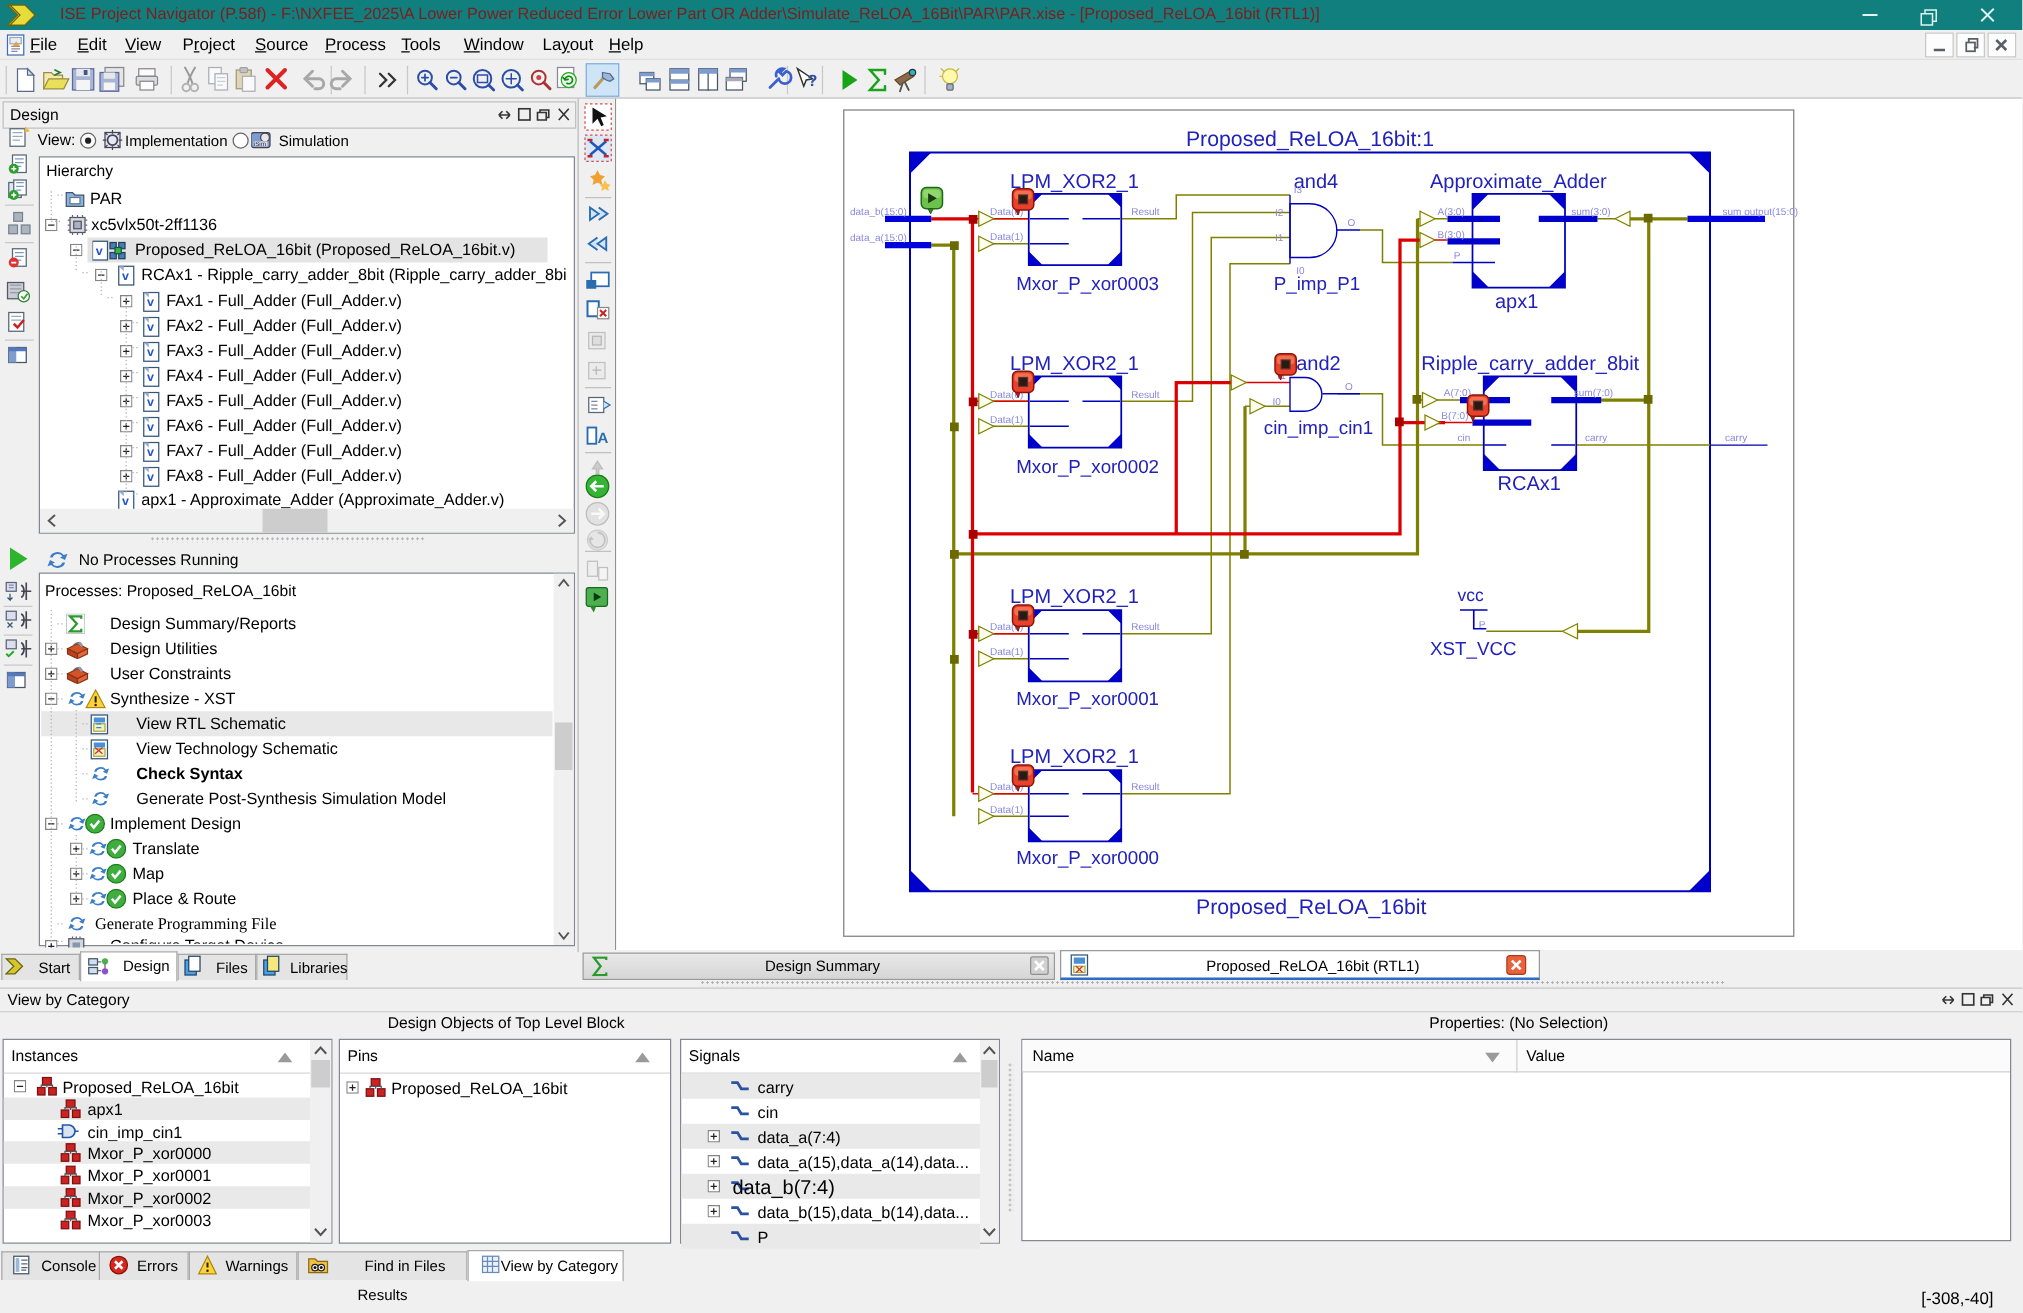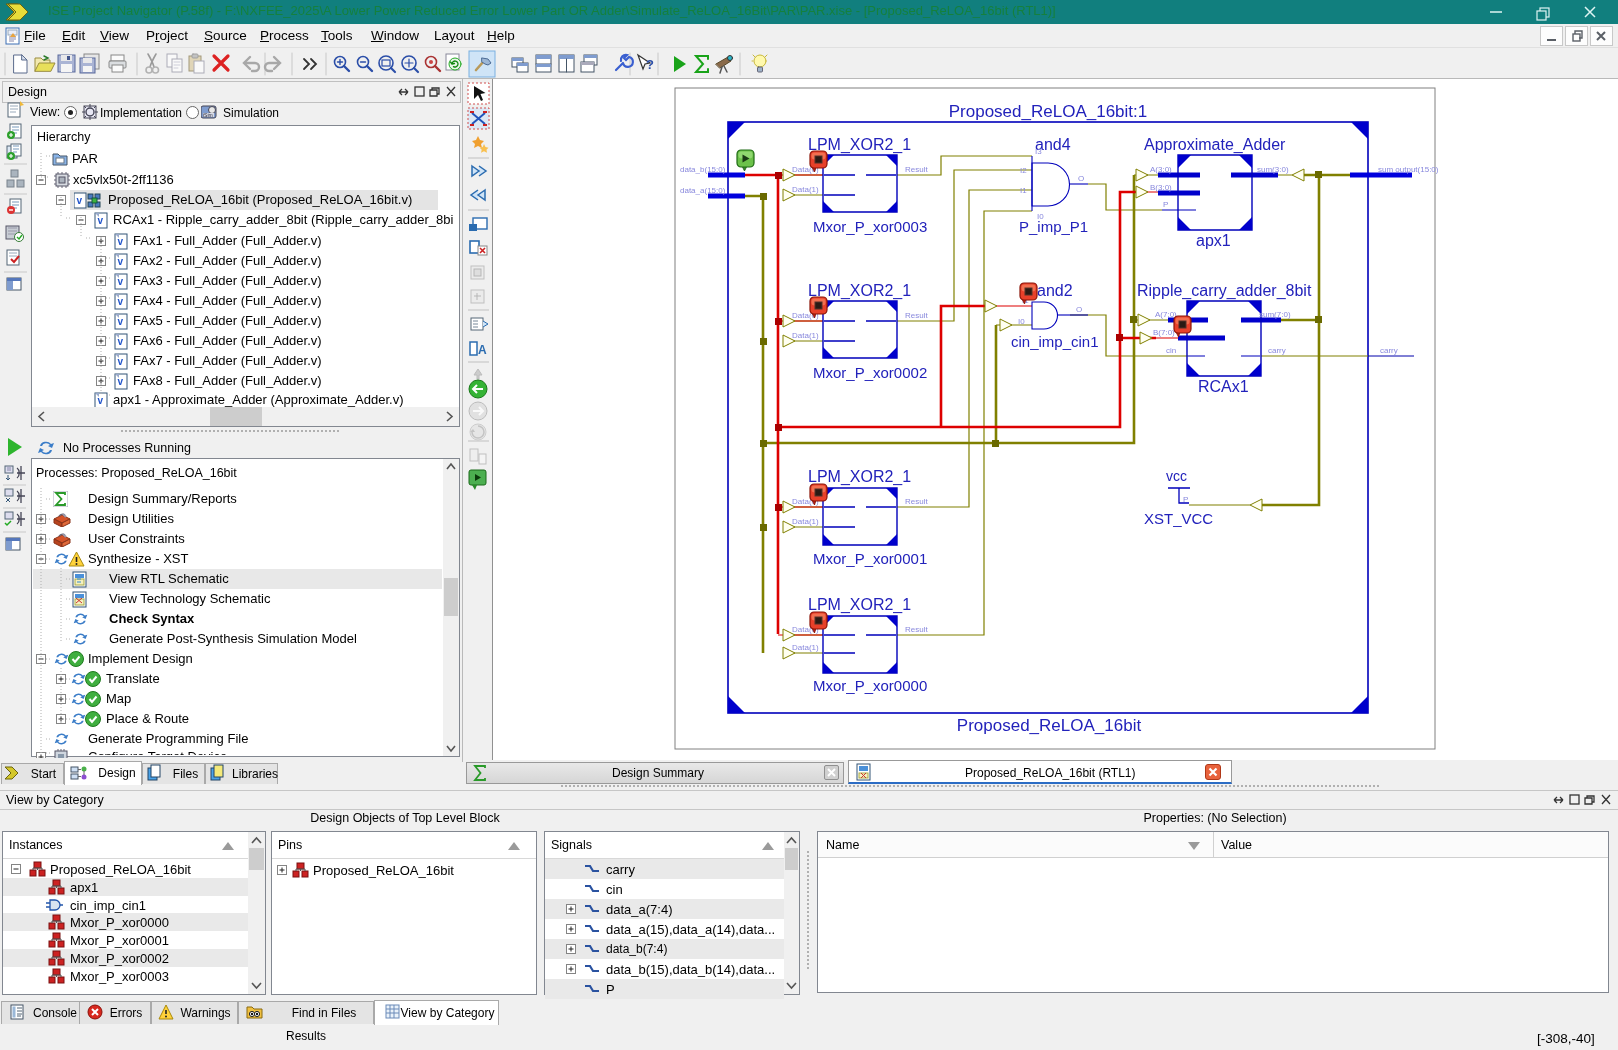--- a/index.html
+++ b/index.html
@@ -16,21 +16,21 @@
 .tabsel{background:#fff}
 .dots{background-image:radial-gradient(#b0b0b0 28%,transparent 32%);background-size:4px 4px}
 </style></head>
 <body>
 
 <div class="r tb" style="left:0;top:0;width:1618px;height:24px"></div>
 <svg class="r" style="left:4px;top:2px" width="38" height="20" viewBox="0 0 38 20">
   <path d="M2 2 L14 2 L22 10 L14 18 L2 18 L10 10 Z" fill="#d4c72b" stroke="#6b6410" stroke-width="1"></path>
   <path d="M12 2 L24 2 L32 10 L24 18 L12 18 L20 10 Z" fill="#e8dc3a" stroke="#6b6410" stroke-width="1" transform="translate(-8,0)"></path>
 </svg>
-<div class="r" style="left:48px;top:3px;color:#15803d;font-size:13px">ISE Project Navigator (P.58f) - F:\NXFEE_2025\A Lower Power Reduced Error Lower Part OR Adder\Simulate_ReLOA_16Bit\PAR\PAR.xise - [Proposed_ReLOA_16bit (RTL1)]</div>
+<div class="r" style="left:48px;top:3px;color:#7f1d1d;font-size:13px">ISE Project Navigator (P.58f) - F:\NXFEE_2025\A Lower Power Reduced Error Lower Part OR Adder\Simulate_ReLOA_16Bit\PAR\PAR.xise - [Proposed_ReLOA_16bit (RTL1)]</div>
 <svg class="r" style="left:1480px;top:0" width="138" height="24" viewBox="0 0 138 24">
   <line x1="10" y1="12" x2="22" y2="12" stroke="#dff4f3" stroke-width="1.5"></line>
   <rect x="60" y="8" width="9" height="9" fill="none" stroke="#dff4f3" stroke-width="1.2"></rect>
   <rect x="57" y="11" width="9" height="9" fill="#117f7e" stroke="#dff4f3" stroke-width="1.2"></rect>
   <path d="M105 7 L115 17 M115 7 L105 17" stroke="#dff4f3" stroke-width="1.5"></path>
 </svg>
 
 <div class="r" style="left:0;top:24px;width:1618px;height:24px;background:#f0f0f0;border-bottom:1px solid #e0e0e0"></div>
 <svg class="r" style="left:4px;top:27px" width="18" height="18" viewBox="0 0 18 18">
   <rect x="2" y="1" width="13" height="16" fill="#fff" stroke="#3c6eb4"></rect>
@@ -664,21 +664,21 @@
     </svg>
 <svg class="r" style="left:85px;top:711px" width="16" height="16" viewBox="0 0 16 16">
       <circle cx="8" cy="8" r="7.5" fill="#3fae3f" stroke="#1e7a1e"></circle>
       <path d="M4.5 8 l2.5 3 l4.5-5.5" fill="none" stroke="#fff" stroke-width="2"></path>
     </svg>
 <div class="trow" style="left:106px;top:709px;">Place &amp; Route</div>
 <svg class="r" style="left:53px;top:731px" width="17" height="16" viewBox="0 0 20 18">
       <path d="M4 7 a6 5 0 0 1 11-2 l3-1 -2 5 -4-2 2-1 a4.5 4 0 0 0-8 1 z" fill="#3b7dc8"></path>
       <path d="M16 11 a6 5 0 0 1-11 2 l-3 1 2-5 4 2 -2 1 a4.5 4 0 0 0 8-1 z" fill="#3b7dc8"></path>
     </svg>
-<div class="trow" style="left:88px;top:729px;">Generate Programming File</div>
+<div class="trow" style="left:76px;top:729px;font-family:Liberation Serif, serif;">Generate Programming File</div>
 <svg class="r" style="left:36px;top:752px" width="10" height="10" viewBox="0 0 10 10">
       <rect x="0.5" y="0.5" width="9" height="9" fill="#fff" stroke="#848484"></rect>
       <line x1="2.5" y1="5" x2="7.5" y2="5" stroke="#222"></line>
       <line x1="5" y1="2.5" x2="5" y2="7.5" stroke="#222"></line>
     </svg>
 <svg class="r" style="left:53px;top:749px" width="16" height="16" viewBox="0 0 16 16">
       <rect x="2" y="2" width="12" height="12" fill="#cfd6df" stroke="#556"></rect>
       <rect x="5" y="5" width="6" height="6" fill="#8898aa"></rect>
       <path d="M5 0 v2 M8 0 v2 M11 0 v2 M5 14 v2 M8 14 v2 M11 14 v2" stroke="#667"></path>
     </svg>
@@ -1217,21 +1217,21 @@
 <div class="r" style="left:606px;top:922px;font-size:13px">data_a(15),data_a(14),data...</div>
 <div class="r" style="left:545px;top:939px;width:239px;height:20px;background:#e9e9e9"></div>
 <svg class="r" style="left:566px;top:944px" width="10" height="10" viewBox="0 0 10 10">
       <rect x="0.5" y="0.5" width="9" height="9" fill="#fff" stroke="#848484"></rect>
       <line x1="2.5" y1="5" x2="7.5" y2="5" stroke="#222"></line>
       <line x1="5" y1="2.5" x2="5" y2="7.5" stroke="#222"></line>
     </svg>
 <svg class="r" style="left:584px;top:944px" width="16" height="10" viewBox="0 0 16 10">
       <path d="M1 2 h5 l3 5 h6" fill="none" stroke="#2a52a0" stroke-width="2.2"></path>
     </svg>
-<div class="r" style="left:606px;top:942px;font-size:12px">data_b(7:4)</div>
+<div class="r" style="left:586px;top:942px;font-size:16px">data_b(7:4)</div>
 <svg class="r" style="left:566px;top:964px" width="10" height="10" viewBox="0 0 10 10">
       <rect x="0.5" y="0.5" width="9" height="9" fill="#fff" stroke="#848484"></rect>
       <line x1="2.5" y1="5" x2="7.5" y2="5" stroke="#222"></line>
       <line x1="5" y1="2.5" x2="5" y2="7.5" stroke="#222"></line>
     </svg>
 <svg class="r" style="left:584px;top:964px" width="16" height="10" viewBox="0 0 16 10">
       <path d="M1 2 h5 l3 5 h6" fill="none" stroke="#2a52a0" stroke-width="2.2"></path>
     </svg>
 <div class="r" style="left:606px;top:962px;font-size:13px">data_b(15),data_b(14),data...</div>
 <div class="r" style="left:545px;top:979px;width:239px;height:20px;background:#e9e9e9"></div>

